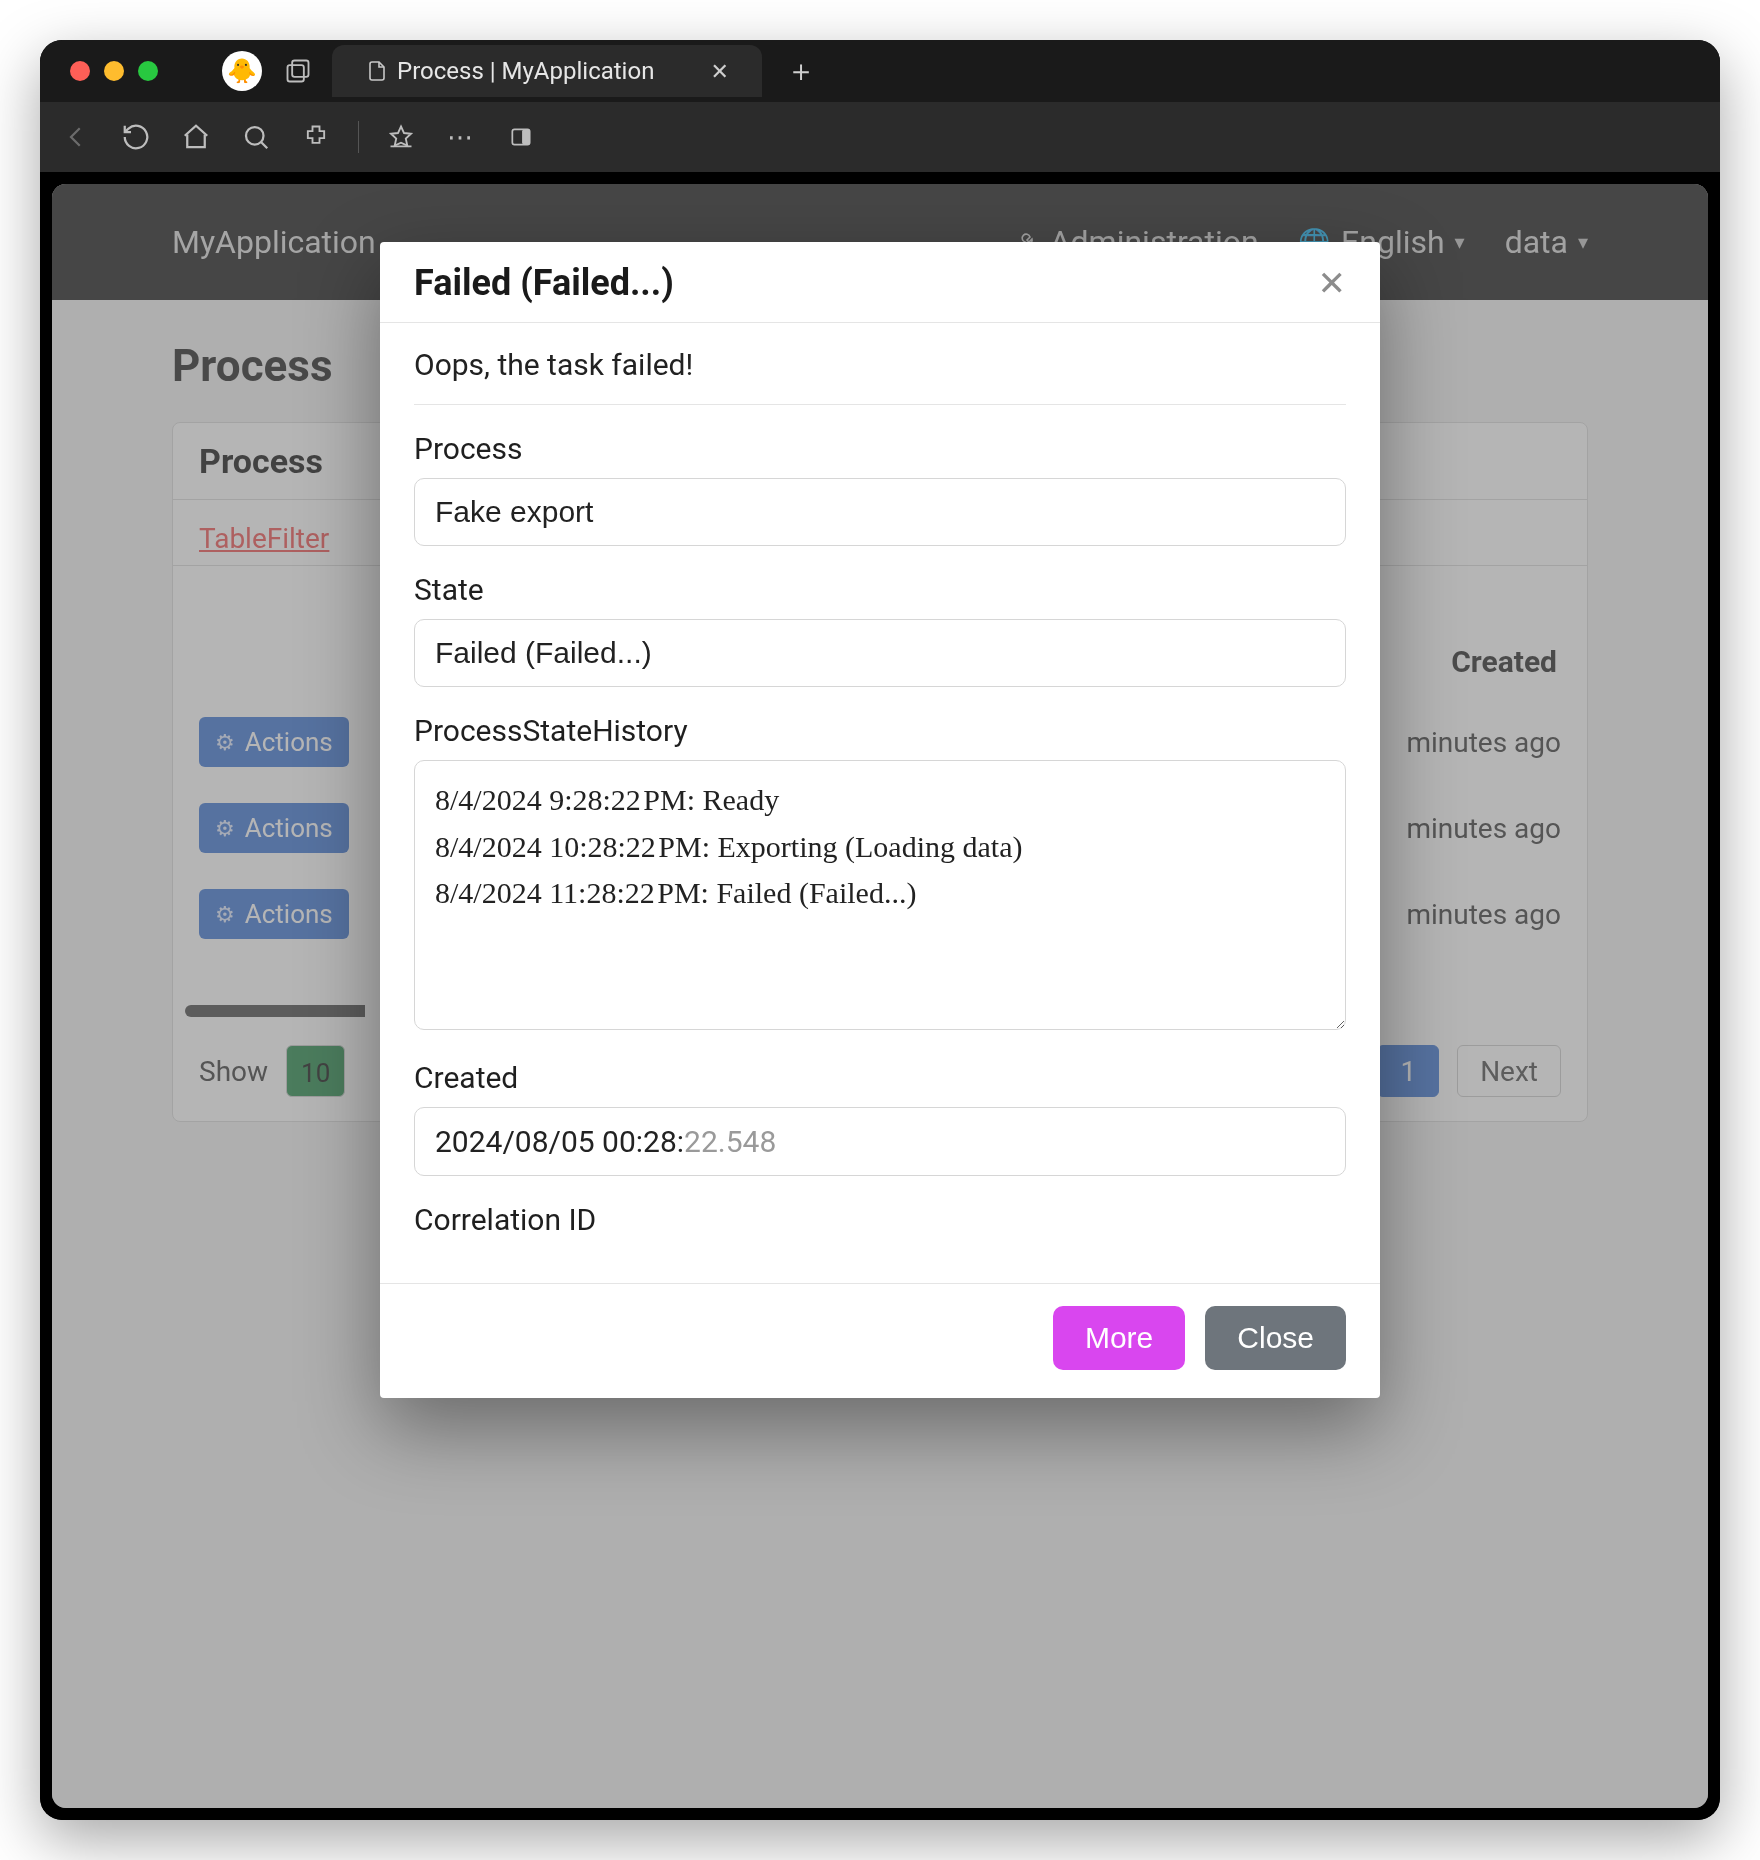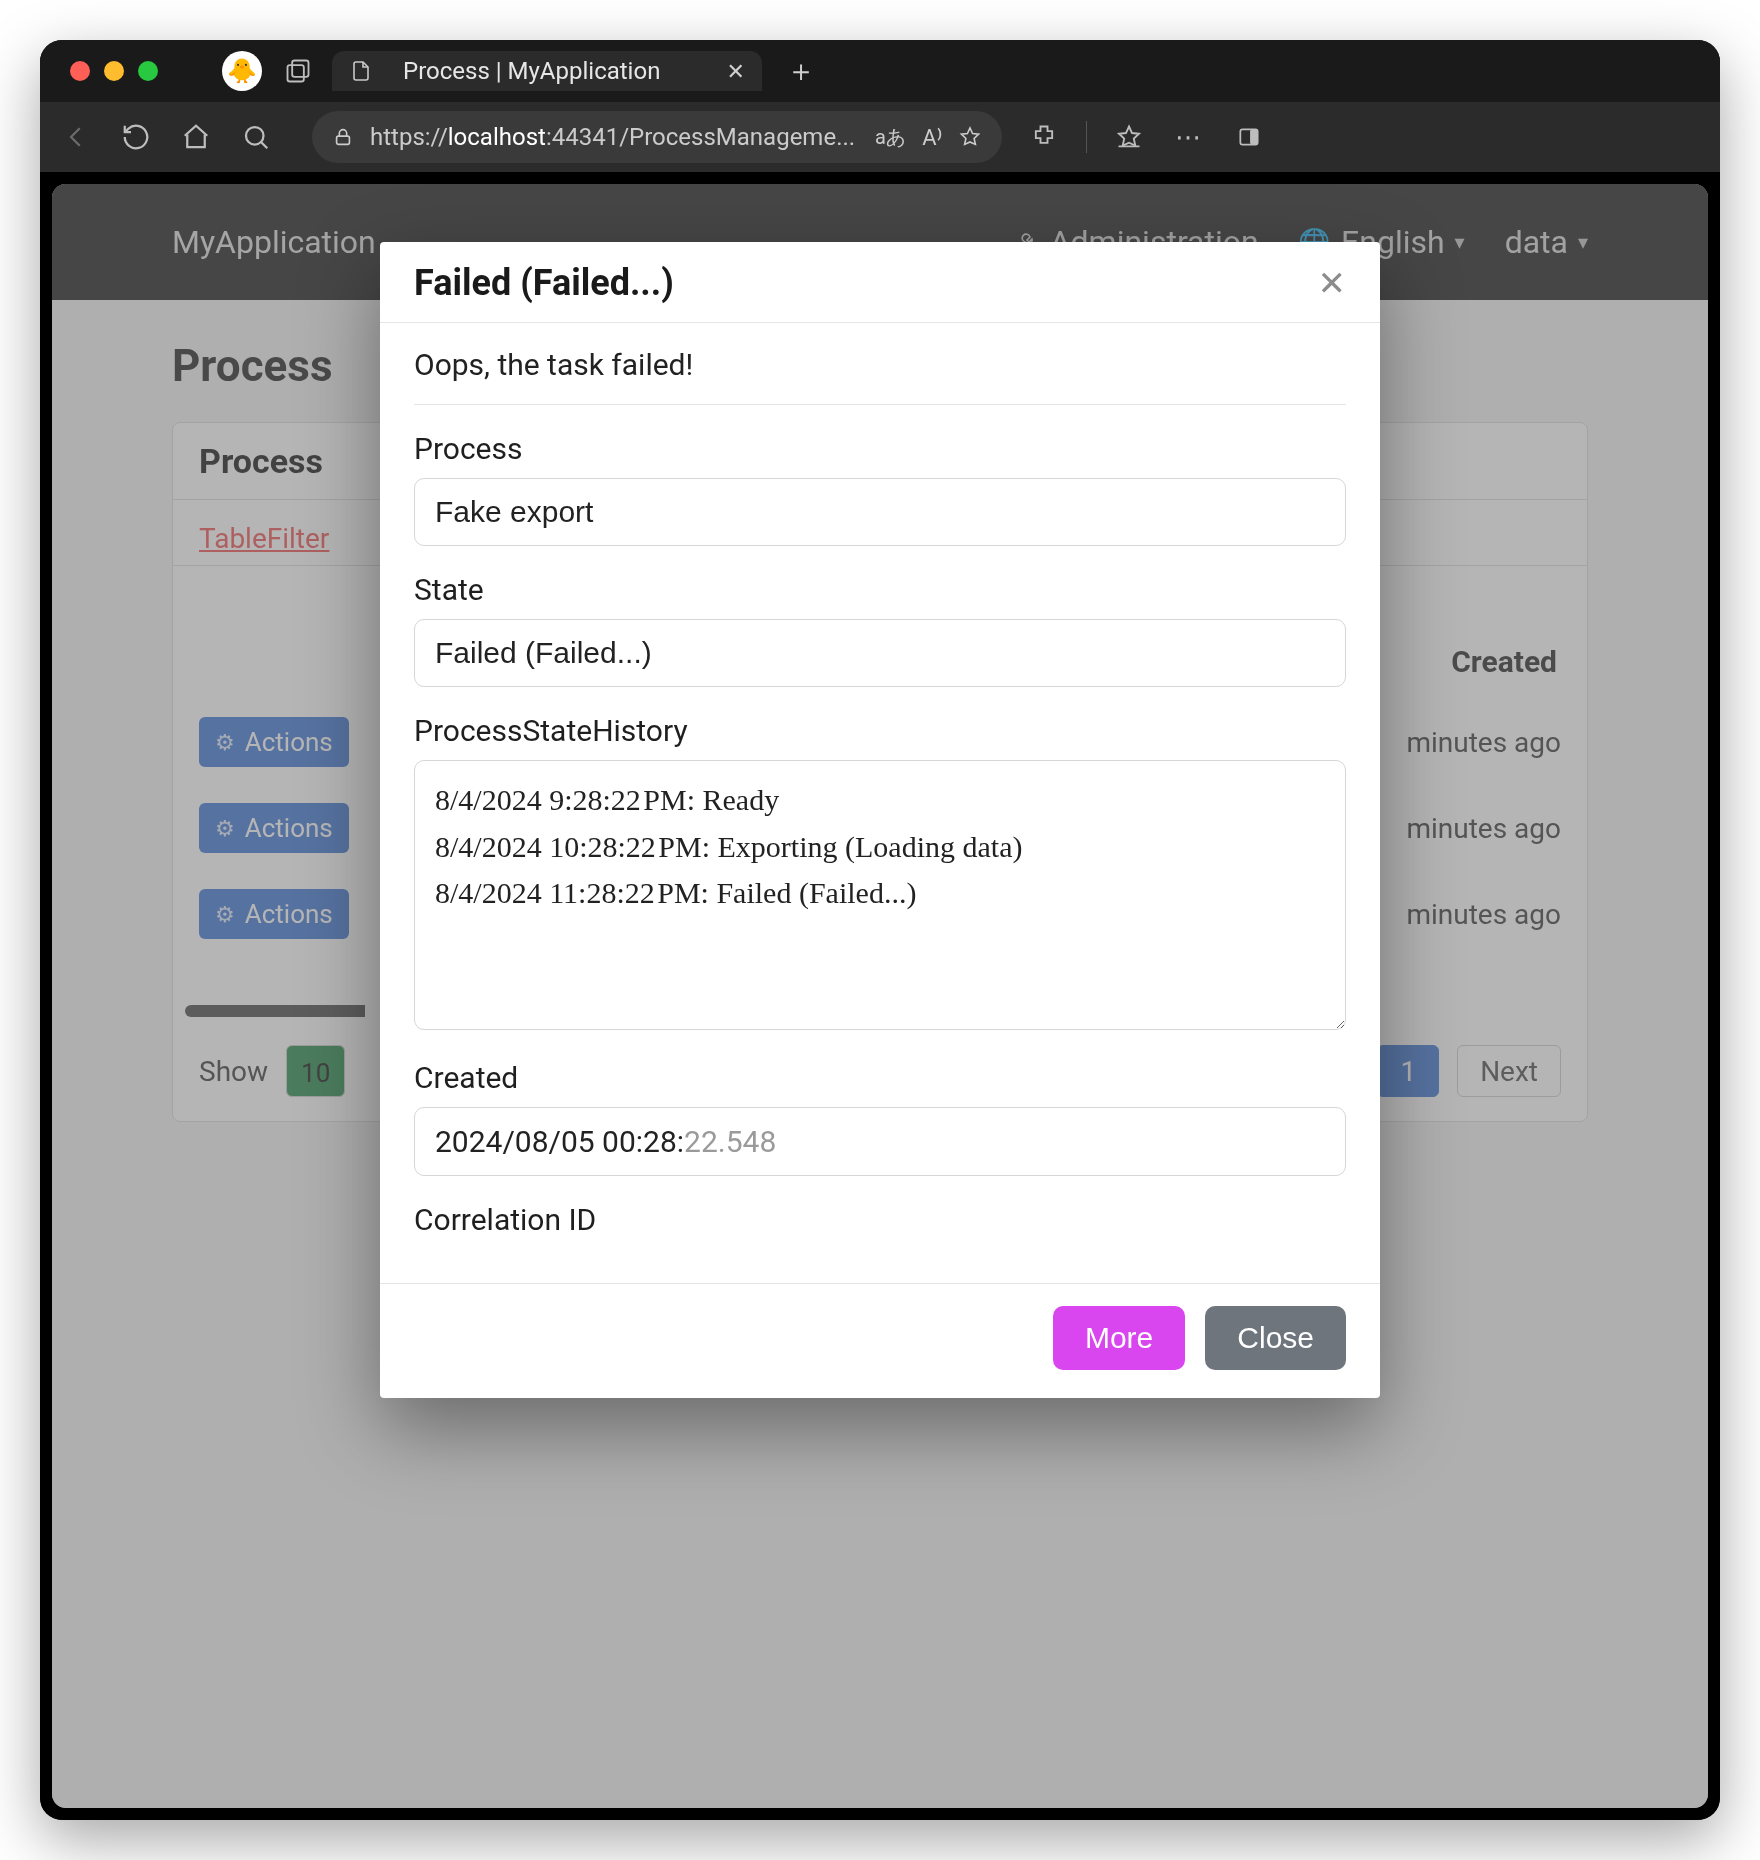--- a/index.html
+++ b/index.html
@@ -18,22 +18,22 @@
   .tl { width:20px; height:20px; border-radius:50%; }
   .tl.red { background:#ff5f57; }
   .tl.yellow { background:#febc2e; }
   .tl.green { background:#28c840; }
   .avatar-sm {
     width:40px; height:40px; border-radius:50%; background:#fff; display:flex; align-items:center; justify-content:center;
     margin-left:34px; font-size:24px;
   }
   .tab-copy-ic { margin-left:22px; color:#bdbdbd; }
   .tab {
-    display:flex; align-items:center; gap:30px; background:#2b2b2b; color:#e6e6e6;
-    height:40px; padding:0 17px; border-radius:12px 12px 0 0; margin-left:20px;
+    display:flex; align-items:center; gap:8px; background:#2b2b2b; color:#e6e6e6;
+    height:52px; padding:0 33px; border-radius:12px 12px 0 0; margin-left:20px;
     font-size:24px; min-width:430px;
   }
   .tab .page-ic { color:#c9c9c9; }
   .tab .title { flex:1; }
   .tab .close { color:#cfcfcf; font-size:22px; }
   .newtab { color:#cfcfcf; font-size:30px; margin-left:24px; }
 
   .toolbar {
     height:70px; background:#2b2b2b; display:flex; align-items:center; padding:0 18px; gap:24px;
   }
@@ -196,38 +196,20 @@
             <path d="M5 10v10h14V10"></path>
           </svg>
       </span>
       <span class="tb-ic">
         <svg width="30" height="30" viewBox="0 0 24 24" fill="none" stroke="currentColor" stroke-width="1.8">
             <circle cx="11" cy="11" r="7"></circle>
             <path d="M21 21l-5-5"></path>
           </svg>
       </span>
 
-      <div class="omnibox">
-        <span>
-          <svg width="22" height="22" viewBox="0 0 24 24" fill="none" stroke="currentColor" stroke-width="1.8">
-              <rect x="5" y="11" width="14" height="9" rx="2"></rect>
-              <path d="M8 11V8a4 4 0 0 1 8 0v3"></path>
-            </svg>
-        </span>
-        <span class="url">
-          <span>https://</span><span class="host">localhost</span><span>:44341/ProcessManageme...</span>
-        </span>
-        <span style="font-size:20px;">aあ</span>
-        <span style="font-size:22px;">A⁾</span>
-        <span>
-          <svg width="24" height="24" viewBox="0 0 24 24" fill="none" stroke="currentColor" stroke-width="1.6">
-              <path d="M12 3l2.6 5.6 6 .6-4.5 4.2 1.3 6L12 16.9 6.6 19.4l1.3-6L3.4 9.2l6-.6z"></path>
-            </svg>
-        </span>
-      </div>
 
       <span class="tb-ic">
         <svg width="28" height="28" viewBox="0 0 24 24" fill="none" stroke="currentColor" stroke-width="1.6">
             <path d="M9 3h6v4h4v6h-4v4H9v-4H5V7h4z"></path>
           </svg>
       </span>
       <span class="tb-sep"></span>
       <span class="tb-ic">
         <svg width="28" height="28" viewBox="0 0 24 24" fill="none" stroke="currentColor" stroke-width="1.6">
             <path d="M12 3l2.6 5.6 6 .6-4.5 4.2 1.3 6L12 16.9 6.6 19.4l1.3-6L3.4 9.2l6-.6z"></path>

